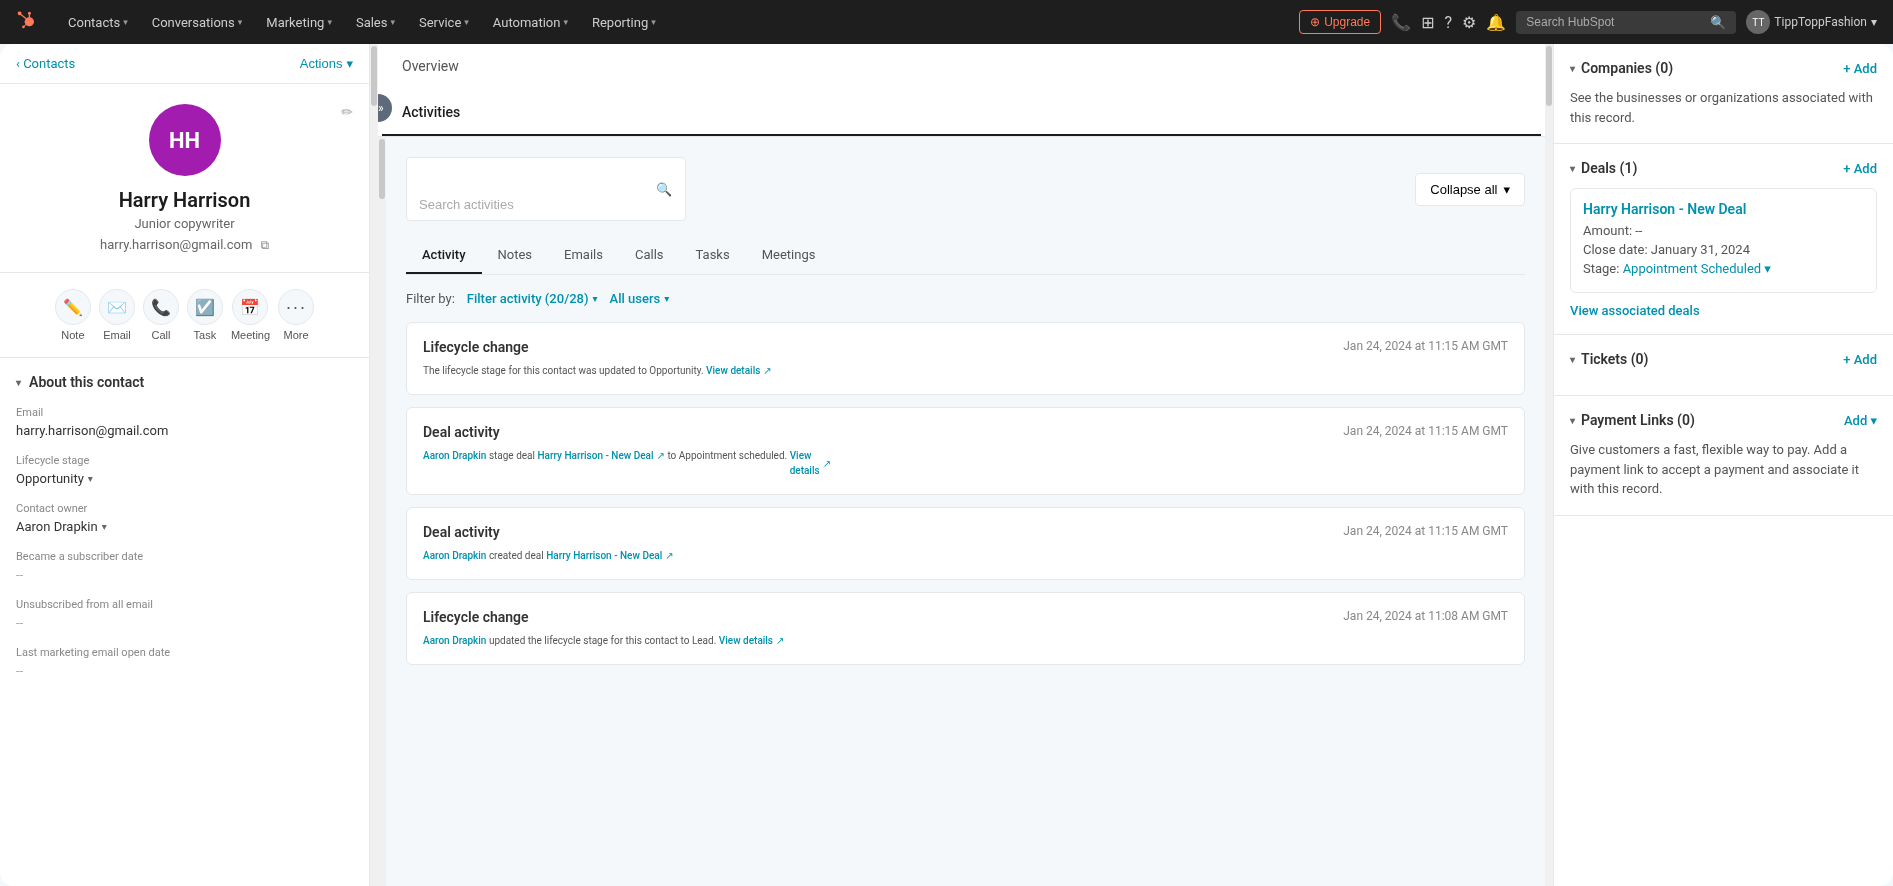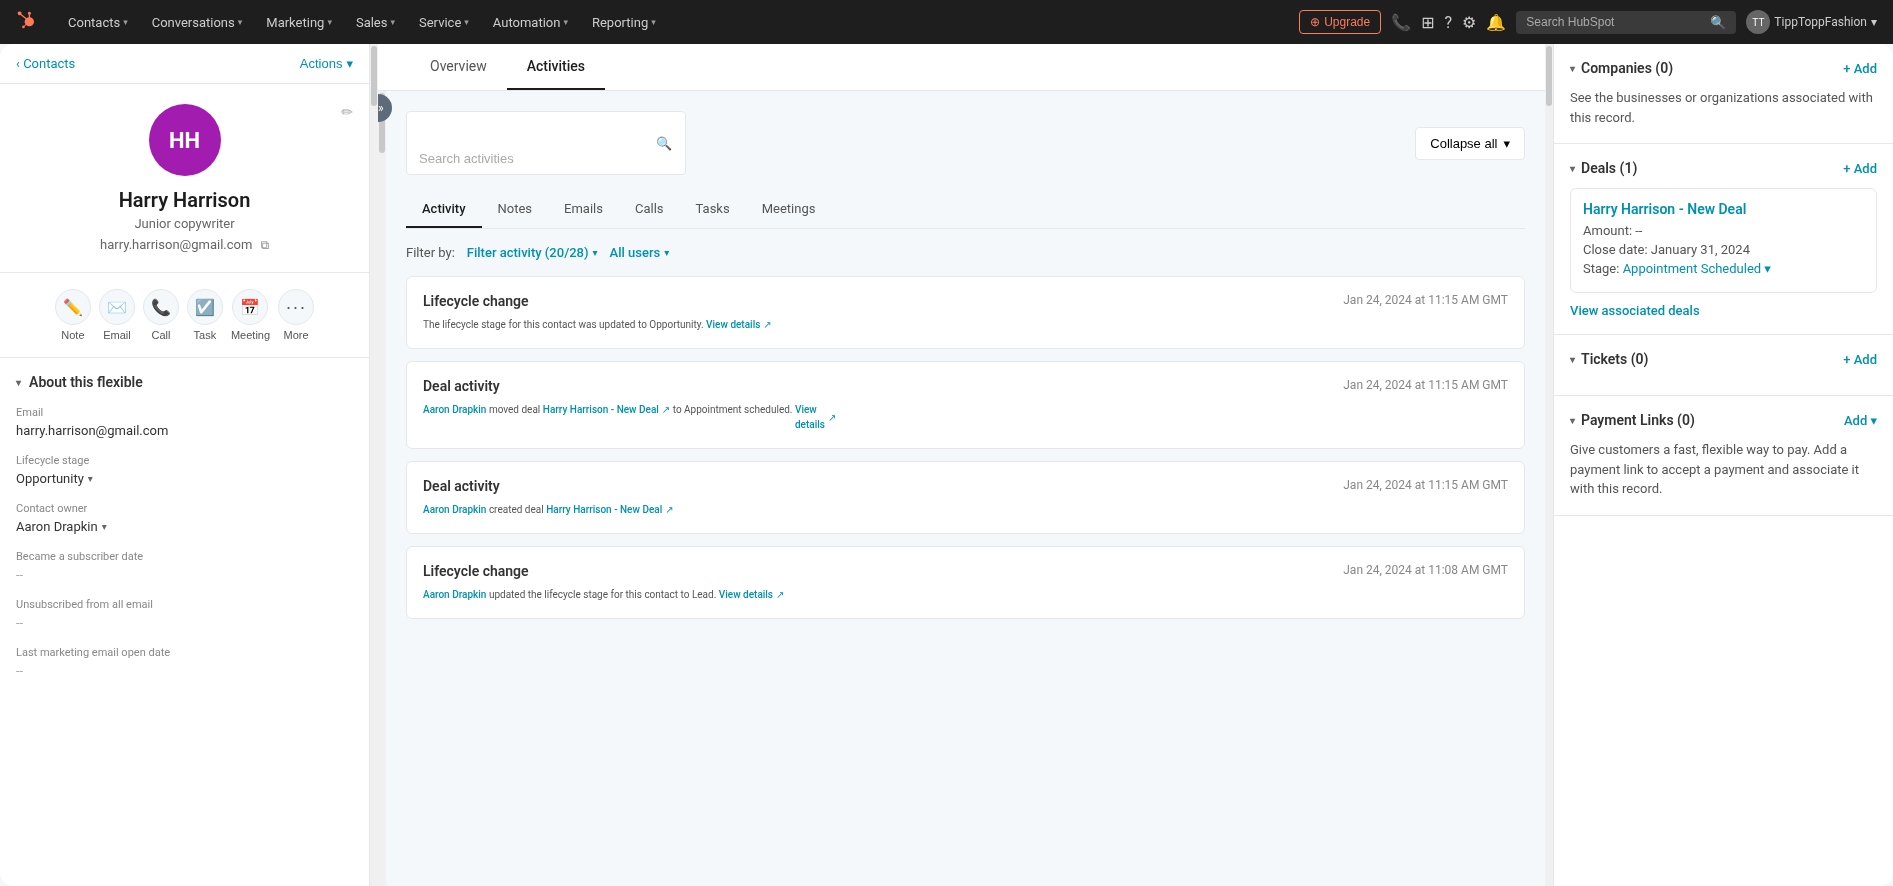--- a/index.html
+++ b/index.html
@@ -49,21 +49,21 @@
     .lifecycle-value { display: flex; align-items: center; gap: 4px; color: #333; }
     .dropdown-arrow { font-size: 10px; color: #666; cursor: pointer; }
     .owner-value { display: flex; align-items: center; gap: 4px; }
 
     
     .scroll-track { width: 8px; background: #f0f0f0; flex-shrink: 0; }
     .scroll-thumb { width: 6px; height: 60px; background: #c8c8c8; border-radius: 3px; margin: 2px auto; }
 
     
     .center-panel { flex: 1; background: #f5f8fa; display: flex; flex-direction: column; overflow: hidden; }
-    .center-tabs { background: #fff; border-bottom: 1px solid #e5e8eb; display: flex; padding: 0 32px; }
+    .center-tabs { background: #fff; border-bottom: 1px solid #e5e8eb; display: flex; padding: 0 4px; flex-direction: column; }
     .center-tab { padding: 14px 20px; font-size: 14px; color: #555; cursor: pointer; border-bottom: 2px solid transparent; }
     .center-tab.active { color: #1c1c1c; border-bottom: 2px solid #1c1c1c; font-weight: 500; }
 
     .activities-content { padding: 20px; overflow-y: auto; flex: 1; }
     .activities-toolbar { display: flex; align-items: center; justify-content: space-between; margin-bottom: 16px; gap: 12px; }
     .search-activities { display: flex; align-items: center; gap: 8px; background: #fff; border: 1px solid #e5e8eb; border-radius: 4px; padding: 8px 12px; width: 280px; }
     .search-activities input { border: none; outline: none; font-size: 13px; color: #a21caf; width: 100%; background: transparent; margin-top: 31px; }
     .search-activities input::placeholder { color: #aaa; }
     .collapse-btn { background: #fff; border: 1px solid #e5e8eb; border-radius: 4px; padding: 8px 14px; font-size: 13px; cursor: pointer; display: flex; align-items: center; gap: 6px; }
 
@@ -219,21 +219,21 @@
       </button>
       <button class="action-btn">
         <div class="action-btn-icon" style="font-size:18px; letter-spacing:1px;">···</div>
         <span>More</span>
       </button>
     </div>
 
     <div class="about-section">
       <div class="about-header">
         <span class="about-chevron">▾</span>
-        <span>About this flexible</span>
+        <span>About this contact</span>
       </div>
 
       <div class="field-group">
         <div class="field-label">Email</div>
         <div class="field-value">harry.harrison@gmail.com</div>
       </div>
 
       <div class="field-group">
         <div class="field-label">Lifecycle stage</div>
         <div class="lifecycle-value">
@@ -352,21 +352,21 @@
             </div>
           </div>
 
           <div class="activity-card">
             <div class="activity-card-header">
               <span class="activity-type">Deal activity</span>
               <span class="activity-date">Jan 24, 2024 at 11:15 AM GMT</span>
             </div>
             <div class="activity-body">
               <span class="activity-link">Aaron Drapkin</span>
-              <span> moved deal </span>
+              <span> stage deal </span>
               <span class="activity-link">Harry Harrison - New Deal <span>↗</span></span>
               <span> to Appointment scheduled. </span>
               <span class="activity-link">View<br>details <span>↗</span></span>
             </div>
           </div>
 
           <div class="activity-card">
             <div class="activity-card-header">
               <span class="activity-type">Deal activity</span>
               <span class="activity-date">Jan 24, 2024 at 11:15 AM GMT</span>

